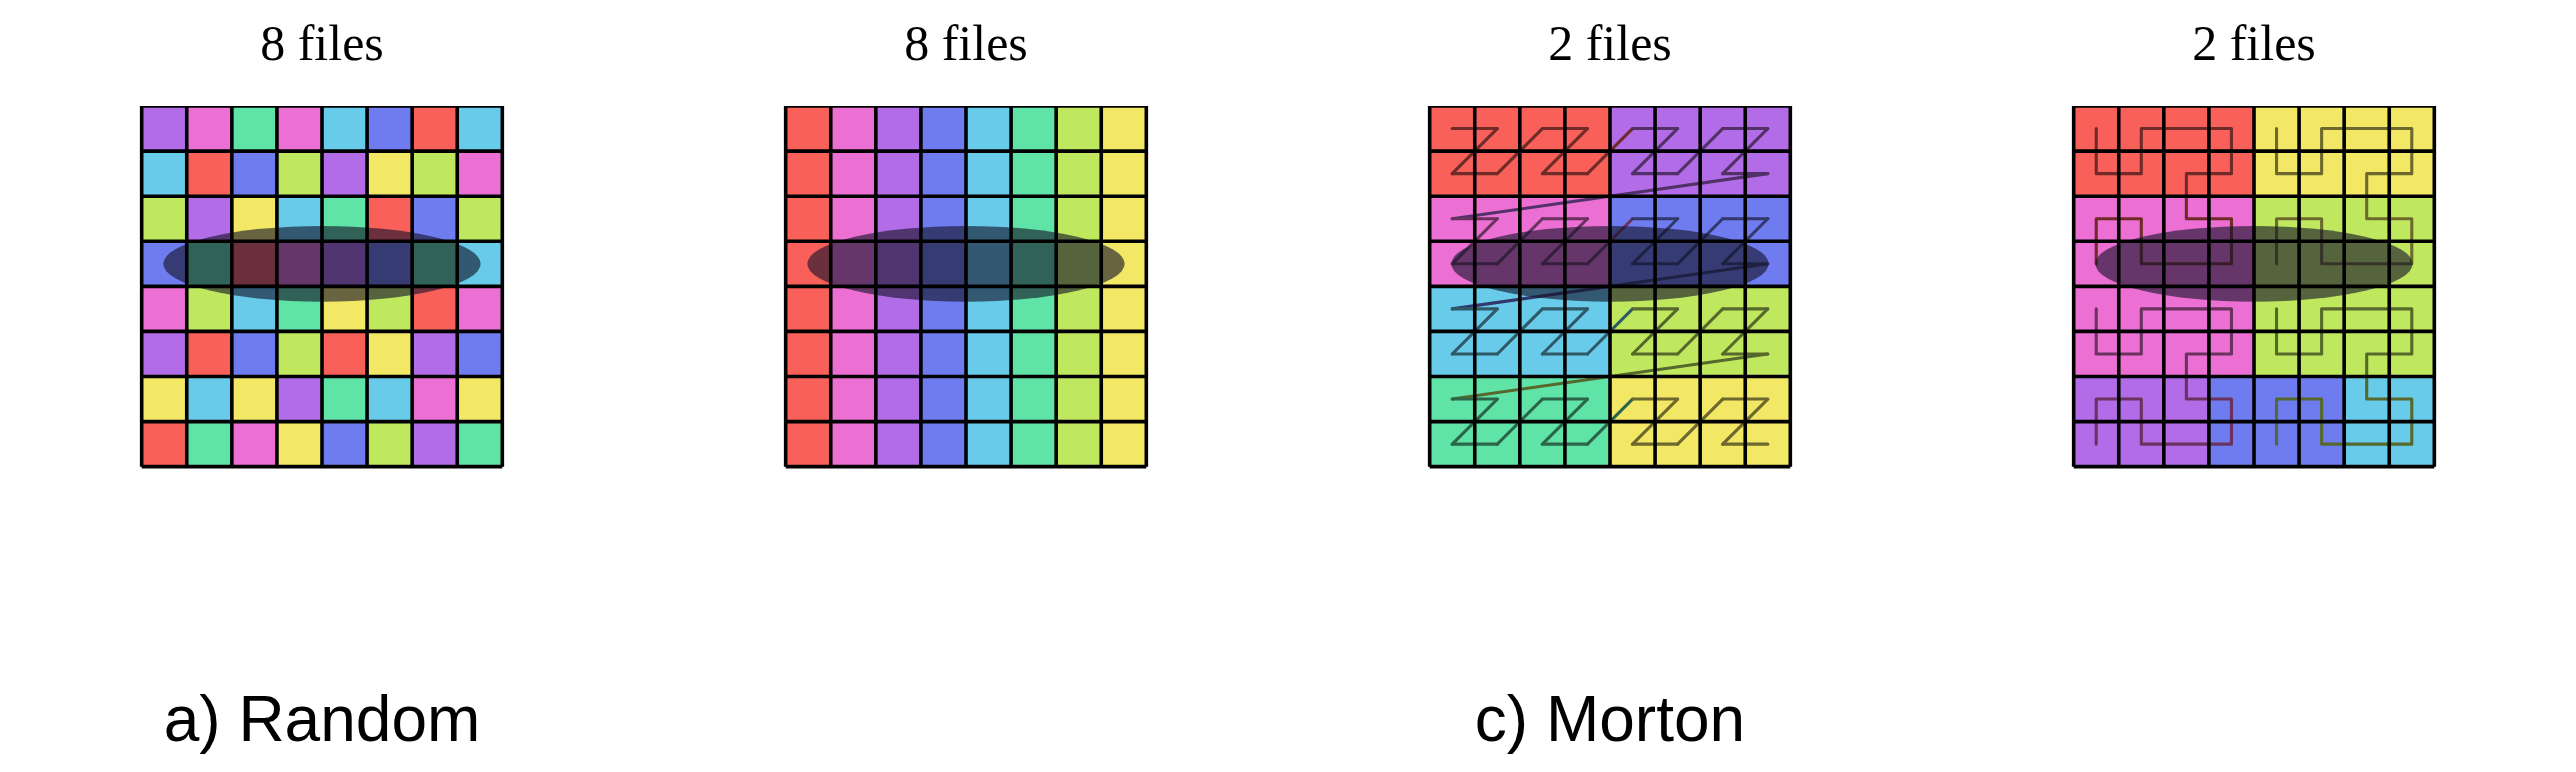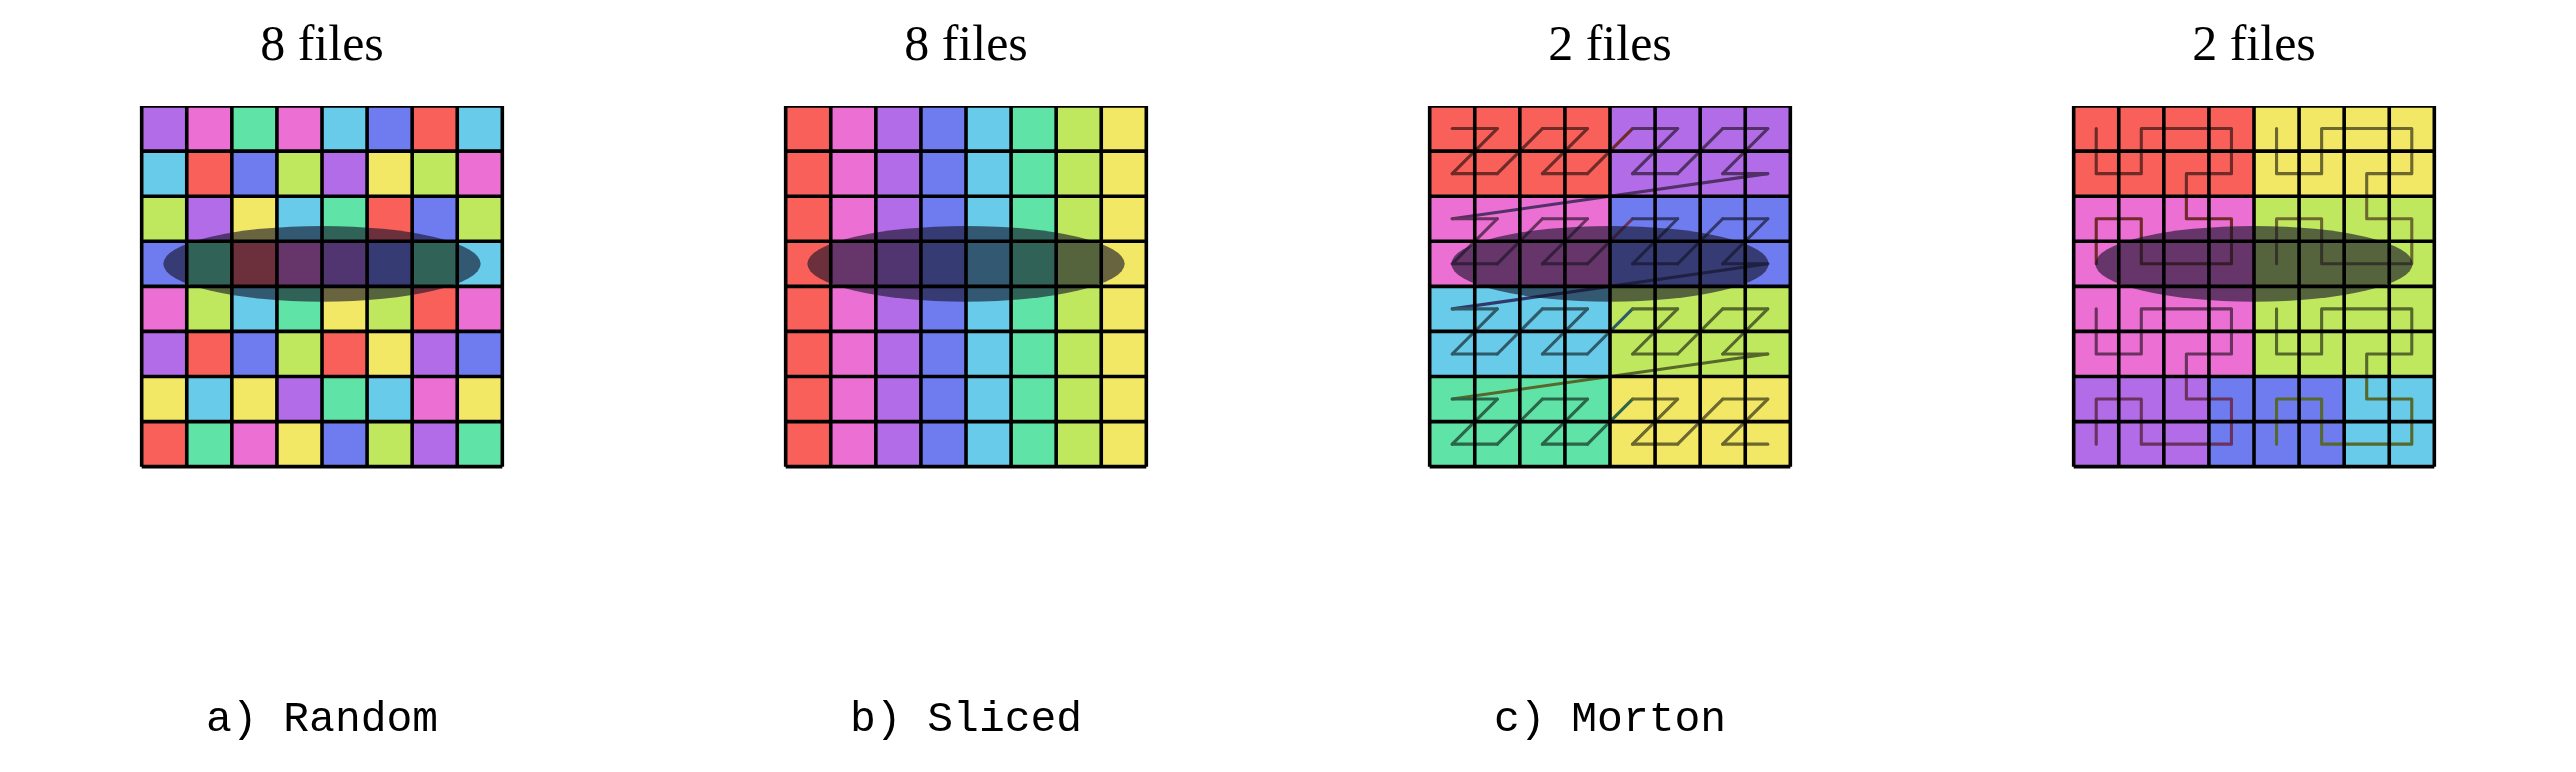--- a/index.html
+++ b/index.html
@@ -6,22 +6,22 @@
   body{width:2576px;height:773px;font-family:"Liberation Serif",serif;overflow:hidden;}
   #stage{position:relative;width:2576px;height:650px;background:#fff;}
   .panel{position:absolute;top:0;width:644px;height:773px;}
   .panel-title{
     position:absolute;left:0;top:5.2px;width:644px;height:77px;
     text-align:center;font-size:50px;line-height:77px;color:#000;
     font-family:"Liberation Serif",serif;white-space:nowrap;
   }
   .panel-caption{
     position:absolute;left:0;bottom:15.5px;width:644px;height:77px;
-    text-align:center;font-size:43px;line-height:77px;color:#000;
-    font-family:Liberation Mono, monospace;white-space:nowrap;
+    text-align:center;font-size:64px;line-height:77px;color:#000;
+    font-family:Liberation Sans, sans-serif;white-space:nowrap;
   }
   .grid-wrap{position:absolute;left:0;top:106px;width:644px;height:361px;}
   .grid-svg{position:absolute;left:0;top:0;}
 </style>
 </head>
 <body>
 
 <div id="stage">
     <div class="panel" style="left: 0px;">
       <div class="panel-title">8 files</div>
@@ -112,21 +112,20 @@
             <line x1="275" y1="612.5" x2="975" y2="612.5" stroke="#000000" stroke-width="7"></line>
             <line x1="887.5" y1="0" x2="887.5" y2="700" stroke="#000000" stroke-width="7"></line>
             <line x1="275" y1="700" x2="975" y2="700" stroke="#000000" stroke-width="7"></line>
             <line x1="975" y1="0" x2="975" y2="700" stroke="#000000" stroke-width="7"></line>
           </g>
         </svg>
       </div>
     </div>
     <div class="panel" style="left: 644px;">
       <div class="panel-title">8 files</div>
-      <div class="panel-caption">b) Sliced</div>
       <div class="grid-wrap">
         <svg width="644" height="371" class="grid-svg" viewBox="0 0 1250 720">
           <rect x="275" y="0" width="87.5" height="87.5" fill="#f9605a" stroke="none"></rect>
           <rect x="362.5" y="0" width="87.5" height="87.5" fill="#ec6fd4" stroke="none"></rect>
           <rect x="450" y="0" width="87.5" height="87.5" fill="#b36ce8" stroke="none"></rect>
           <rect x="537.5" y="0" width="87.5" height="87.5" fill="#6f7cf0" stroke="none"></rect>
           <rect x="625" y="0" width="87.5" height="87.5" fill="#68cbe9" stroke="none"></rect>
           <rect x="712.5" y="0" width="87.5" height="87.5" fill="#60e3a6" stroke="none"></rect>
           <rect x="800" y="0" width="87.5" height="87.5" fill="#bfe85f" stroke="none"></rect>
           <rect x="887.5" y="0" width="87.5" height="87.5" fill="#f2e865" stroke="none"></rect>

